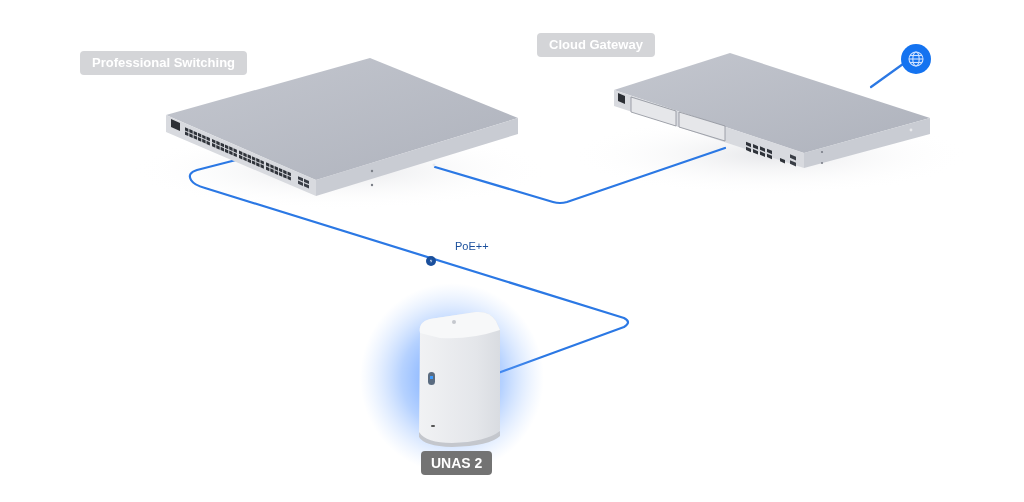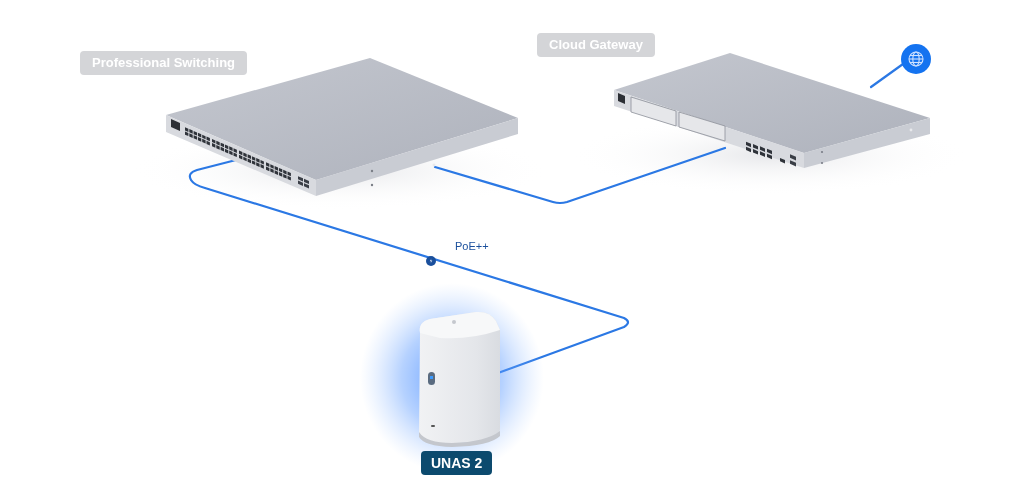--- a/index.html
+++ b/index.html
@@ -8,21 +8,21 @@
     #stage { position: absolute; left: 0; top: 0; width: 1024px; height: 502px; }
     .label-chip {
       position: absolute; height: 24px; line-height: 24px; padding: 0 12px;
       border-radius: 4px; background: #d4d5d8; color: #ffffff;
       font-size: 13px; font-weight: bold; white-space: nowrap;
     }
     #label-switch { left: 80px; top: 51px; }
     #label-gateway { left: 537px; top: 33px; }
     #label-unas {
       position: absolute; left: 421px; top: 451px; height: 24px; line-height: 24px;
-      padding: 0 10px; border-radius: 4px; background: #0c4a6e; color: #ffffff;
+      padding: 0 10px; border-radius: 4px; background: #737373; color: #ffffff;
       font-size: 14px; font-weight: bold;
     }
     #poe-label { position: absolute; left: 414px; top: 240px; font-size: 11px; color: #1a4f9c; margin-left: 41px; }
     #globe-btn {
       position: absolute; left: 901px; top: 44px; width: 30px; height: 30px;
       border-radius: 50%; background: #1473f0; display: flex; align-items: center; justify-content: center;
       cursor: pointer;
     }
   </style>
 </head>

